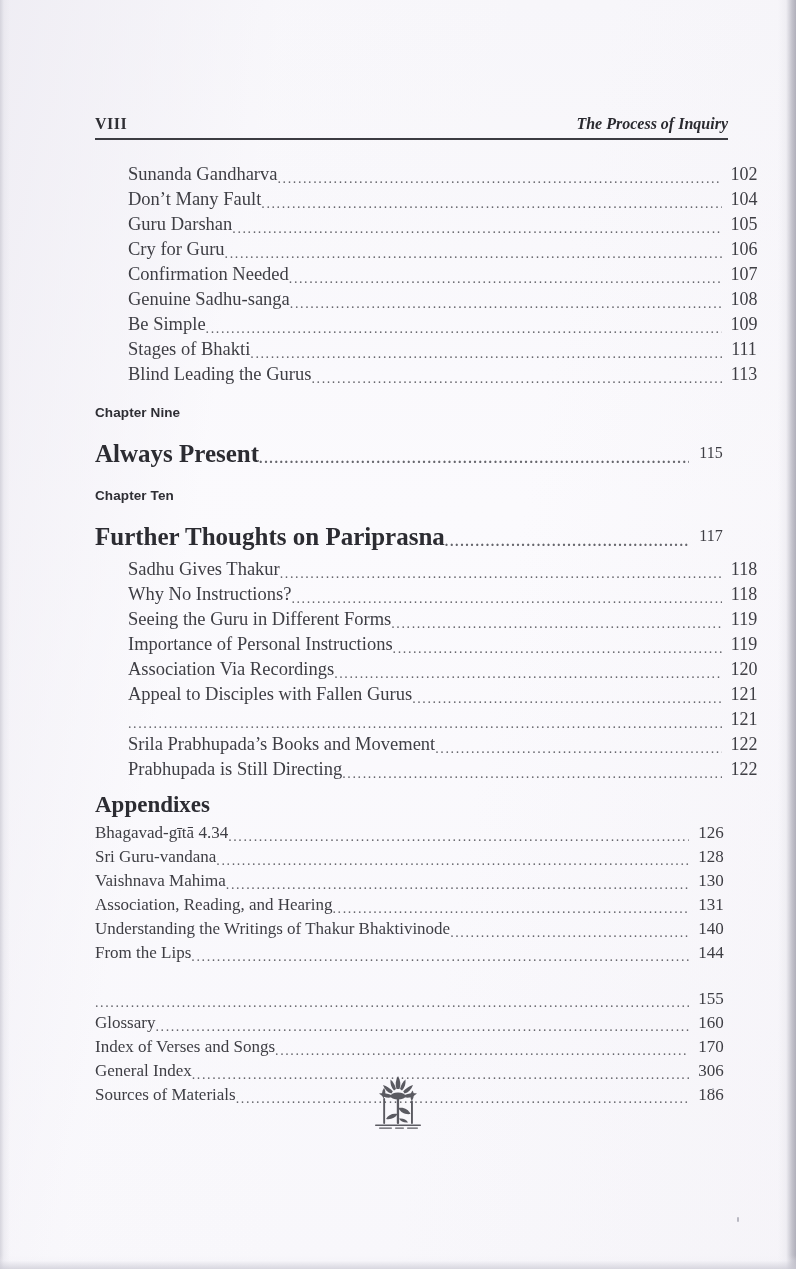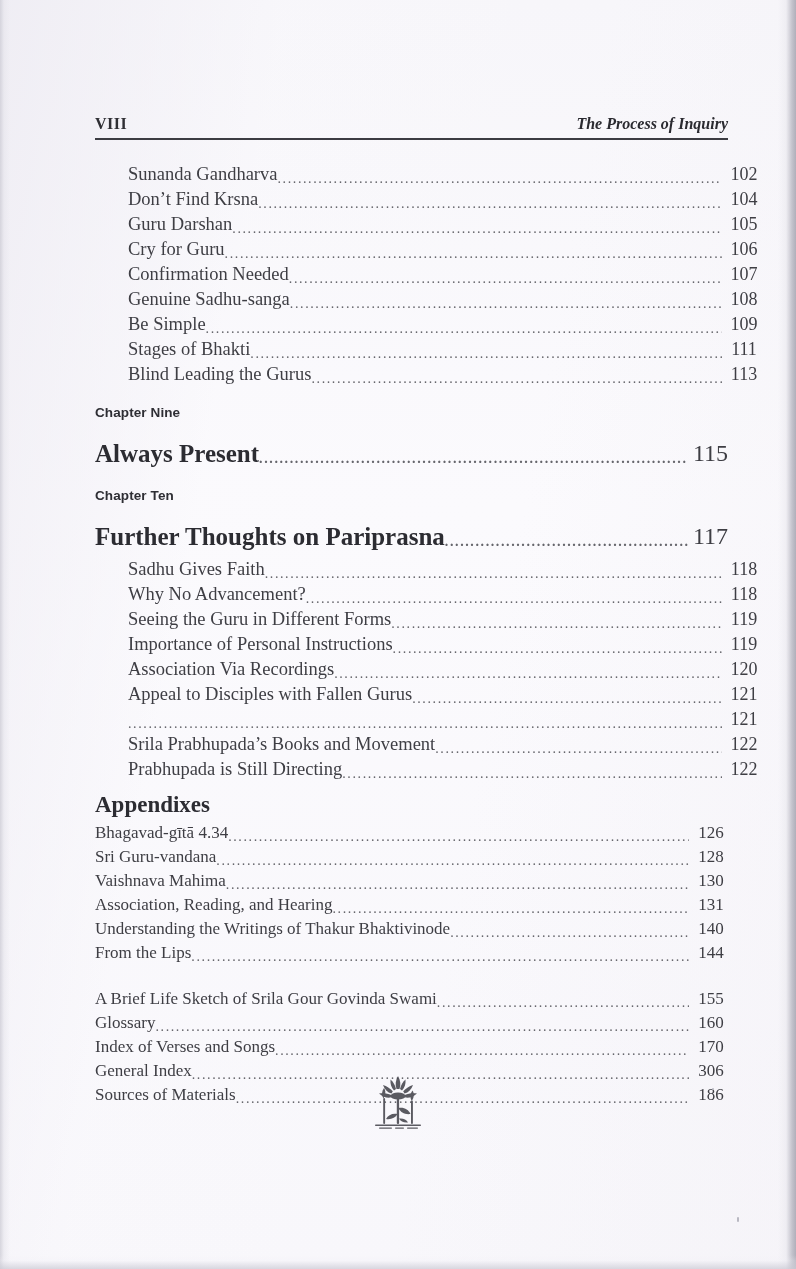--- a/index.html
+++ b/index.html
@@ -173,21 +173,21 @@
   }
   .chap-title {
     font-size: 25px;
     font-weight: bold;
     color: #2c2c32;
     line-height: 32px;
     margin-top: 18px;
     margin-bottom: 4px;
   }
   .chap-title .pageno {
-    font-size: 24px;
+    font-size: 16px;
     font-weight: normal;
     color: #3e3e44;
     position: relative;
     bottom: 1px;
   }
   .chap-title .leader { bottom: 4px; }
 
   .section-head {
     font-size: 23px;
     font-weight: bold;
@@ -291,21 +291,21 @@
 
     <div class="toc">
 
       <div id="group-top">
           <div class="row entry">
             <span class="label">Sunanda Gandharva</span>
             <span class="leader">............................................................................................................................................................................</span>
             <span class="pageno">102</span>
           </div>
           <div class="row entry">
-            <span class="label">Don’t Find Krsna</span>
+            <span class="label">Don’t Many Fault</span>
             <span class="leader">............................................................................................................................................................................</span>
             <span class="pageno">104</span>
           </div>
           <div class="row entry">
             <span class="label">Guru Darshan</span>
             <span class="leader">............................................................................................................................................................................</span>
             <span class="pageno">105</span>
           </div>
           <div class="row entry">
             <span class="label">Cry for Guru</span>
@@ -348,26 +348,26 @@
 
       <div class="chap-label">Chapter Ten</div>
       <div class="row chap-title">
         <span class="label">Further Thoughts on Pariprasna</span>
         <span class="leader">............................................................................................................................................................................</span>
         <span class="pageno">117</span>
       </div>
 
       <div id="group-ten">
           <div class="row entry">
-            <span class="label">Sadhu Gives Faith</span>
+            <span class="label">Sadhu Gives Thakur</span>
             <span class="leader">............................................................................................................................................................................</span>
             <span class="pageno">118</span>
           </div>
           <div class="row entry">
-            <span class="label">Why No Advancement?</span>
+            <span class="label">Why No Instructions?</span>
             <span class="leader">............................................................................................................................................................................</span>
             <span class="pageno">118</span>
           </div>
           <div class="row entry">
             <span class="label">Seeing the Guru in Different Forms</span>
             <span class="leader">............................................................................................................................................................................</span>
             <span class="pageno">119</span>
           </div>
           <div class="row entry">
             <span class="label">Importance of Personal Instructions</span>
@@ -431,21 +431,20 @@
             <span class="label">From the Lips</span>
             <span class="leader">............................................................................................................................................................................</span>
             <span class="pageno">144</span>
           </div>
         </div>
 
       <div class="gap-block"></div>
 
       <div id="group-back">
           <div class="row appx-entry">
-            <span class="label">A Brief Life Sketch of  Srila Gour Govinda Swami</span>
             <span class="leader">............................................................................................................................................................................</span>
             <span class="pageno">155</span>
           </div>
           <div class="row appx-entry">
             <span class="label">Glossary</span>
             <span class="leader">............................................................................................................................................................................</span>
             <span class="pageno">160</span>
           </div>
           <div class="row appx-entry">
             <span class="label">Index of Verses and Songs</span>

